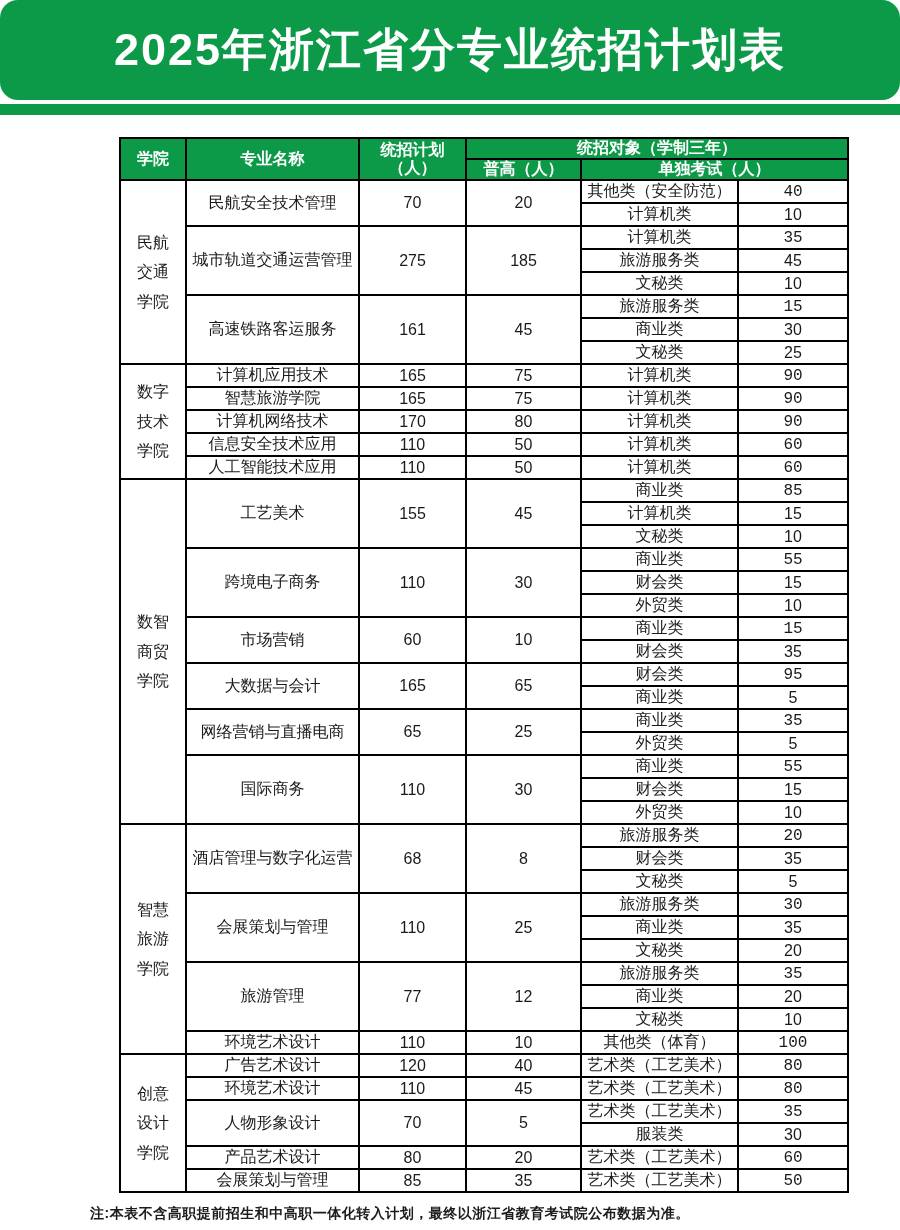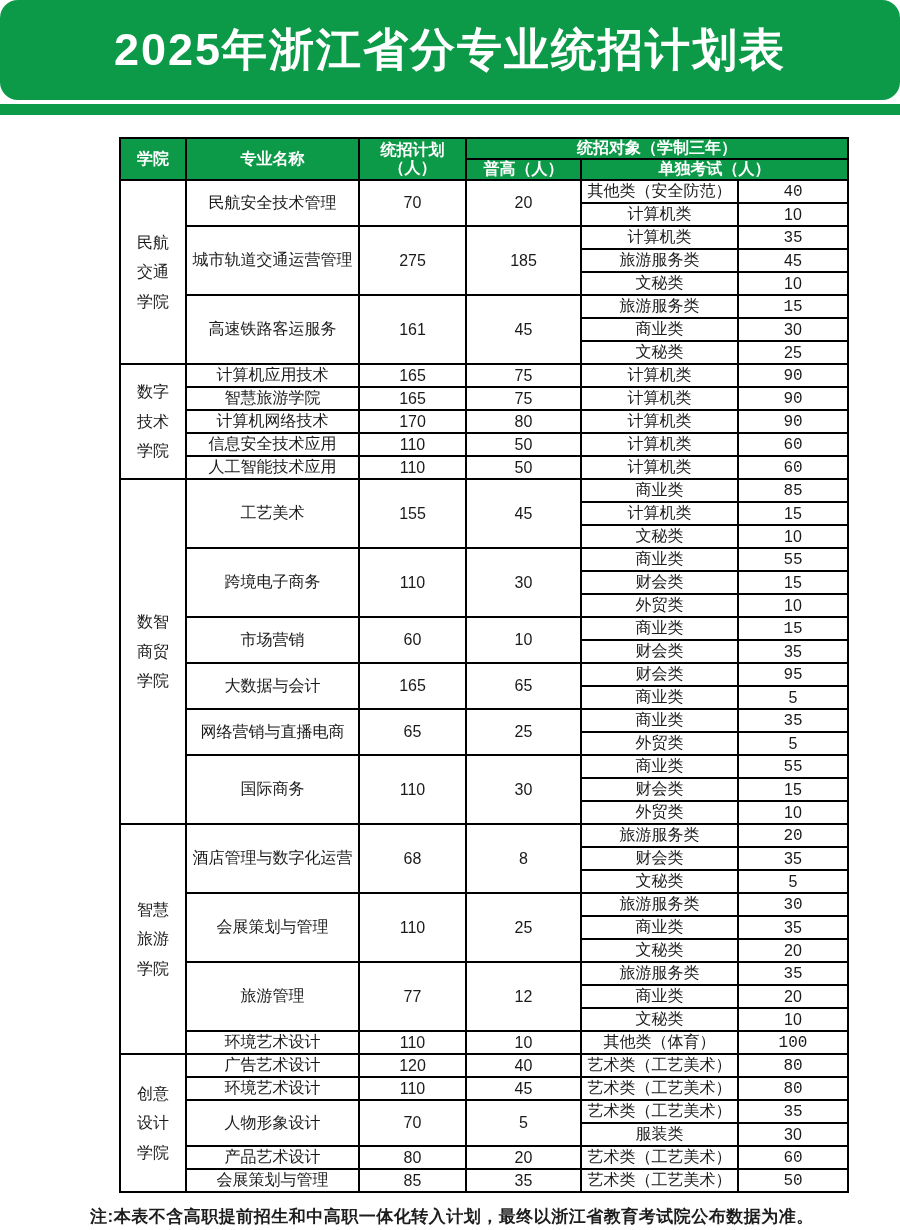--- a/index.html
+++ b/index.html
@@ -70,21 +70,21 @@
     display: inline-block;
     width: 2.1em;
     line-height: 1.85;
     word-break: break-all;
   }
   td.major-cell { font-size: 16px; }
   td.num-cell { font-size: 17px; }
 
   .footnote {
     margin: 12px 2px 0 2px;
-    font-size: 17px;
+    font-size: 14px;
     font-weight: 600;
     color: #1c1c1c;
     letter-spacing: 0.5px;
   }
 </style>
 </head>
 <body>
 
 <div class="banner">
   <h1>2025年浙江省分专业统招计划表</h1>

